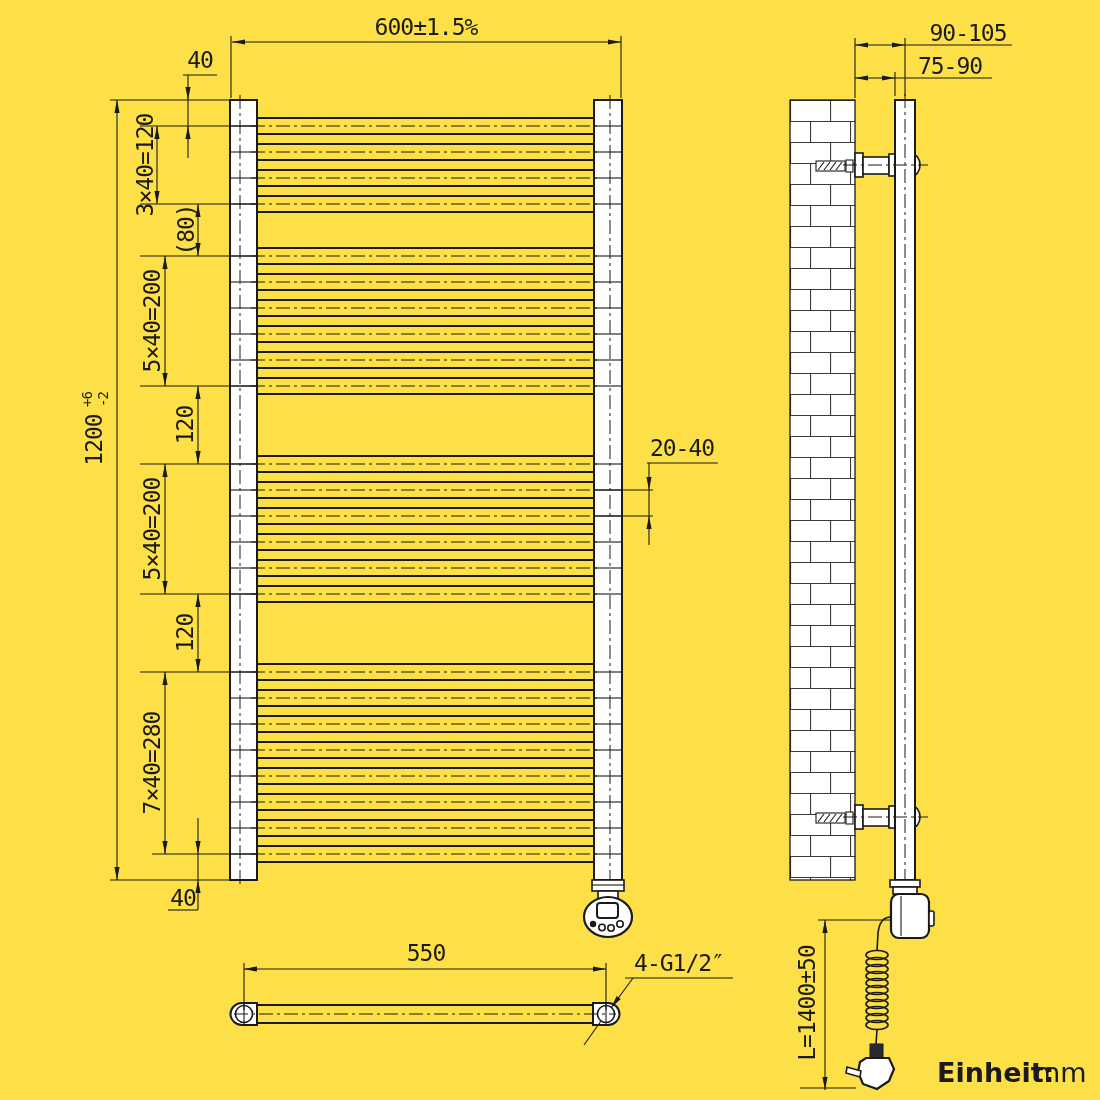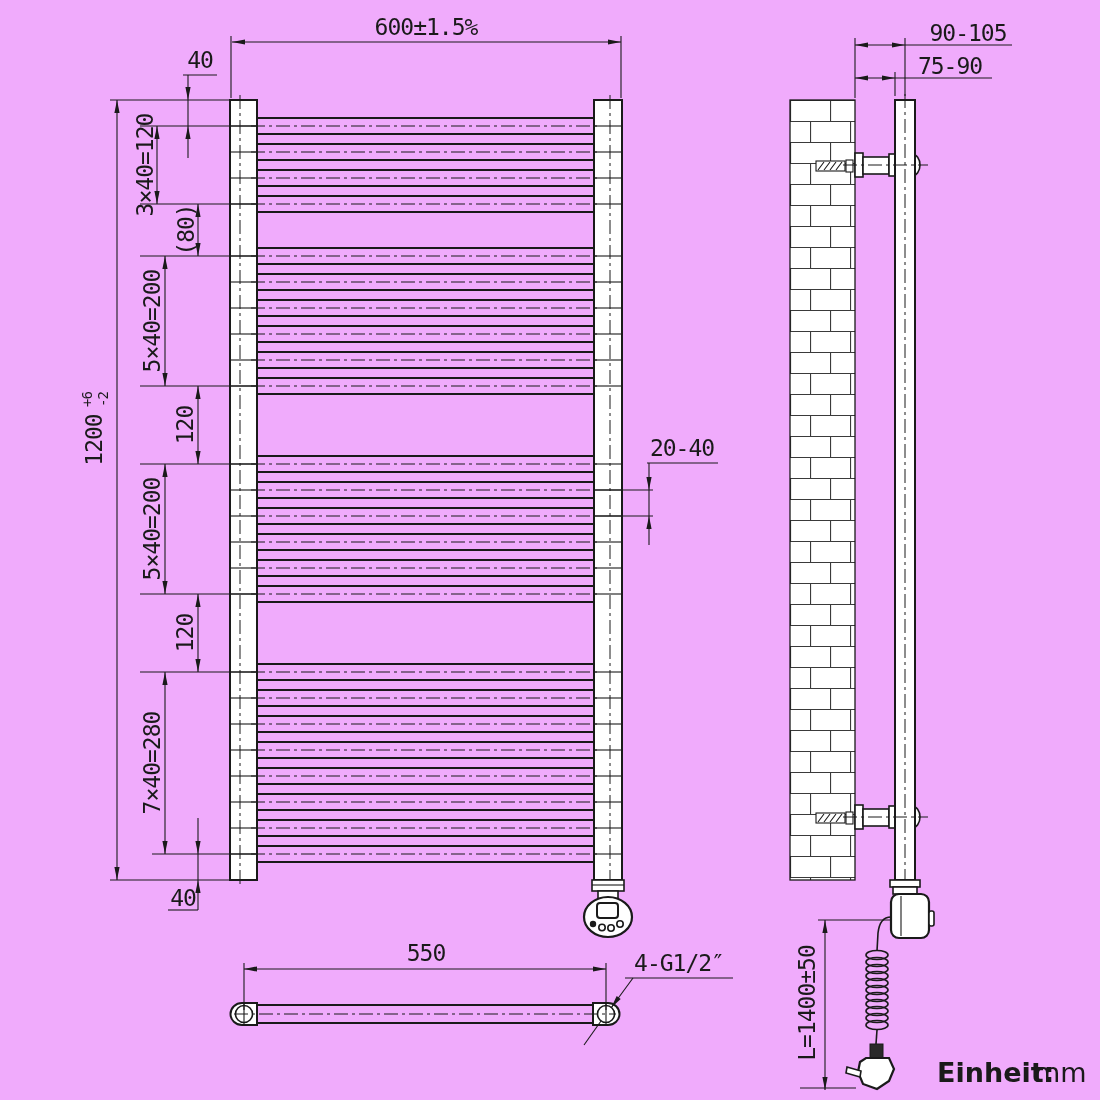--- a/index.html
+++ b/index.html
@@ -1,16 +1,16 @@
 <!DOCTYPE html>
 <html><head>
 <meta charset="utf-8">
 <style>
   html,body{margin:0;padding:0;background:#fff;}
-  .stage{width:1100px;height:1100px;position:relative;background:#f0abfc;overflow:hidden;}
+  .stage{width:1100px;height:1100px;position:relative;background:#fde047;overflow:hidden;}
   svg{display:block;}
   .ln{stroke:#1a1a1a;stroke-width:2;fill:none;}
   .tk{stroke:#1a1a1a;stroke-width:2.2;fill:none;}
   .tm{stroke:#1a1a1a;stroke-width:1.6;fill:none;}
   .tn{stroke:#1a1a1a;stroke-width:1.1;fill:none;}
   .cl{stroke:#1a1a1a;stroke-width:1;fill:none;stroke-dasharray:14 4 3 4;}
   .ar{fill:#1a1a1a;stroke:none;}
   .wh{fill:#fff;}
   .nf{fill:none;}
   .dk{fill:#2a2a2a;stroke:#1a1a1a;stroke-width:1;}

